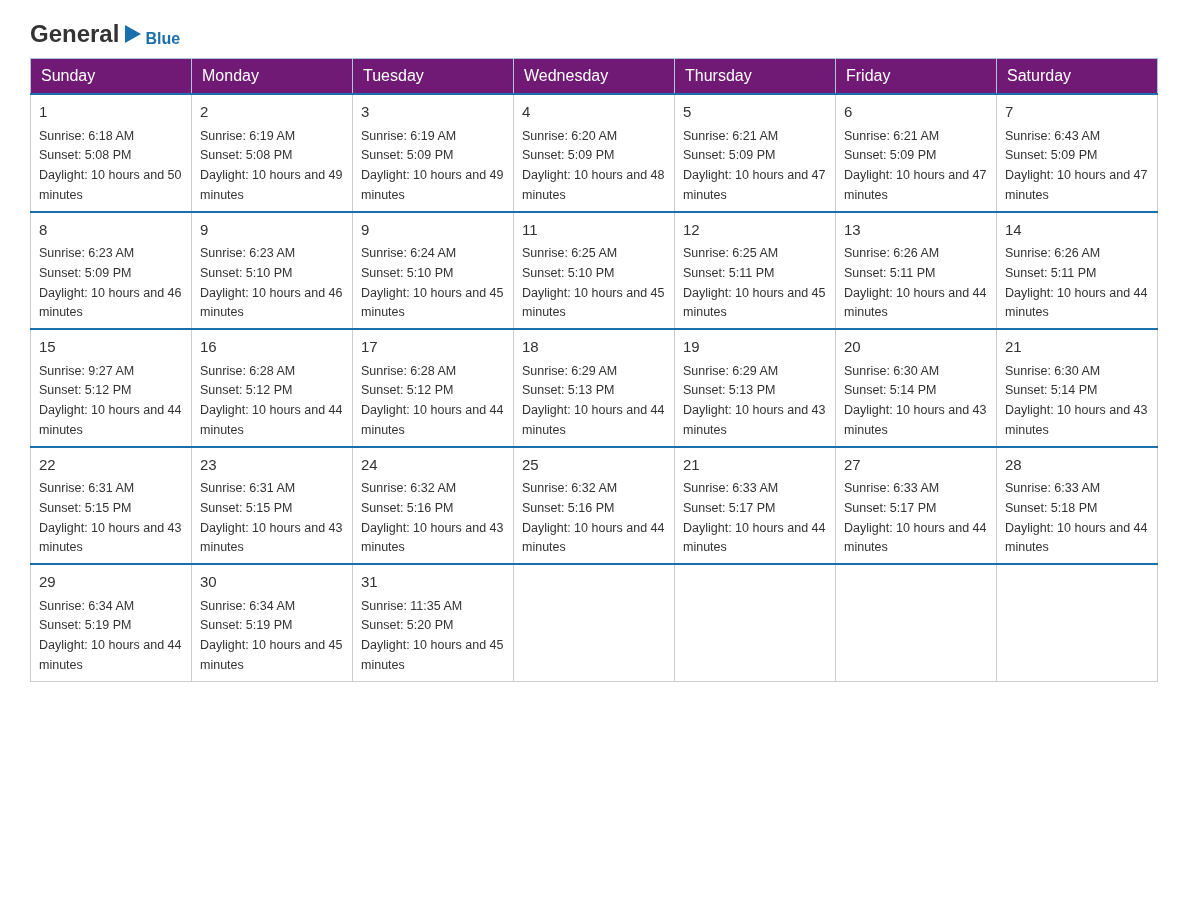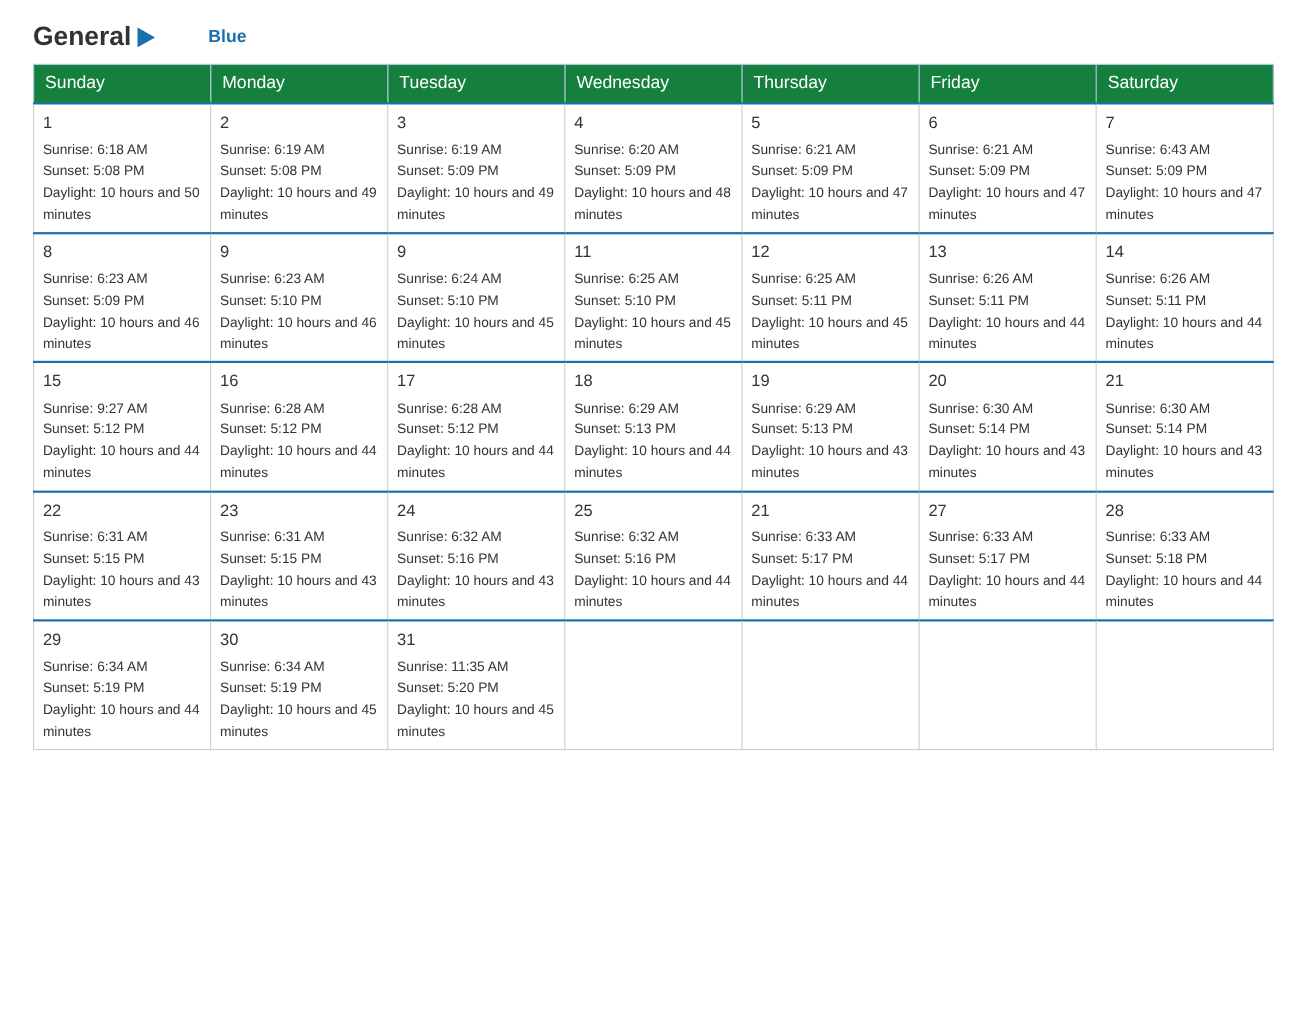--- a/index.html
+++ b/index.html
@@ -33,21 +33,21 @@
       font-size: 18px;
       color: #444;
       margin-top: 4px;
     }
     .calendar {
       width: 100%;
       border-collapse: collapse;
       margin-top: 10px;
     }
     .calendar th {
-      background-color: #15803d;
+      background-color: #701a75;
       color: white;
       padding: 8px 10px;
       text-align: left;
       font-size: 16px;
       font-weight: normal;
       border: 1px solid #aac4de;
       margin-left: 12px;
     }
     .calendar td {
       vertical-align: top;
@@ -247,17 +247,16 @@
         <td class="empty"></td>
         <td class="empty"></td>
       </tr>
     </tbody>
 </table>
 
 <style>
   .header .logo {
     display: flex;
     flex-direction: row;
-    align-items: center;
+    align-items: flex-end;
     flex-wrap: wrap;
-    gap: 44px;
   }
 </style>
 
 </body></html>

